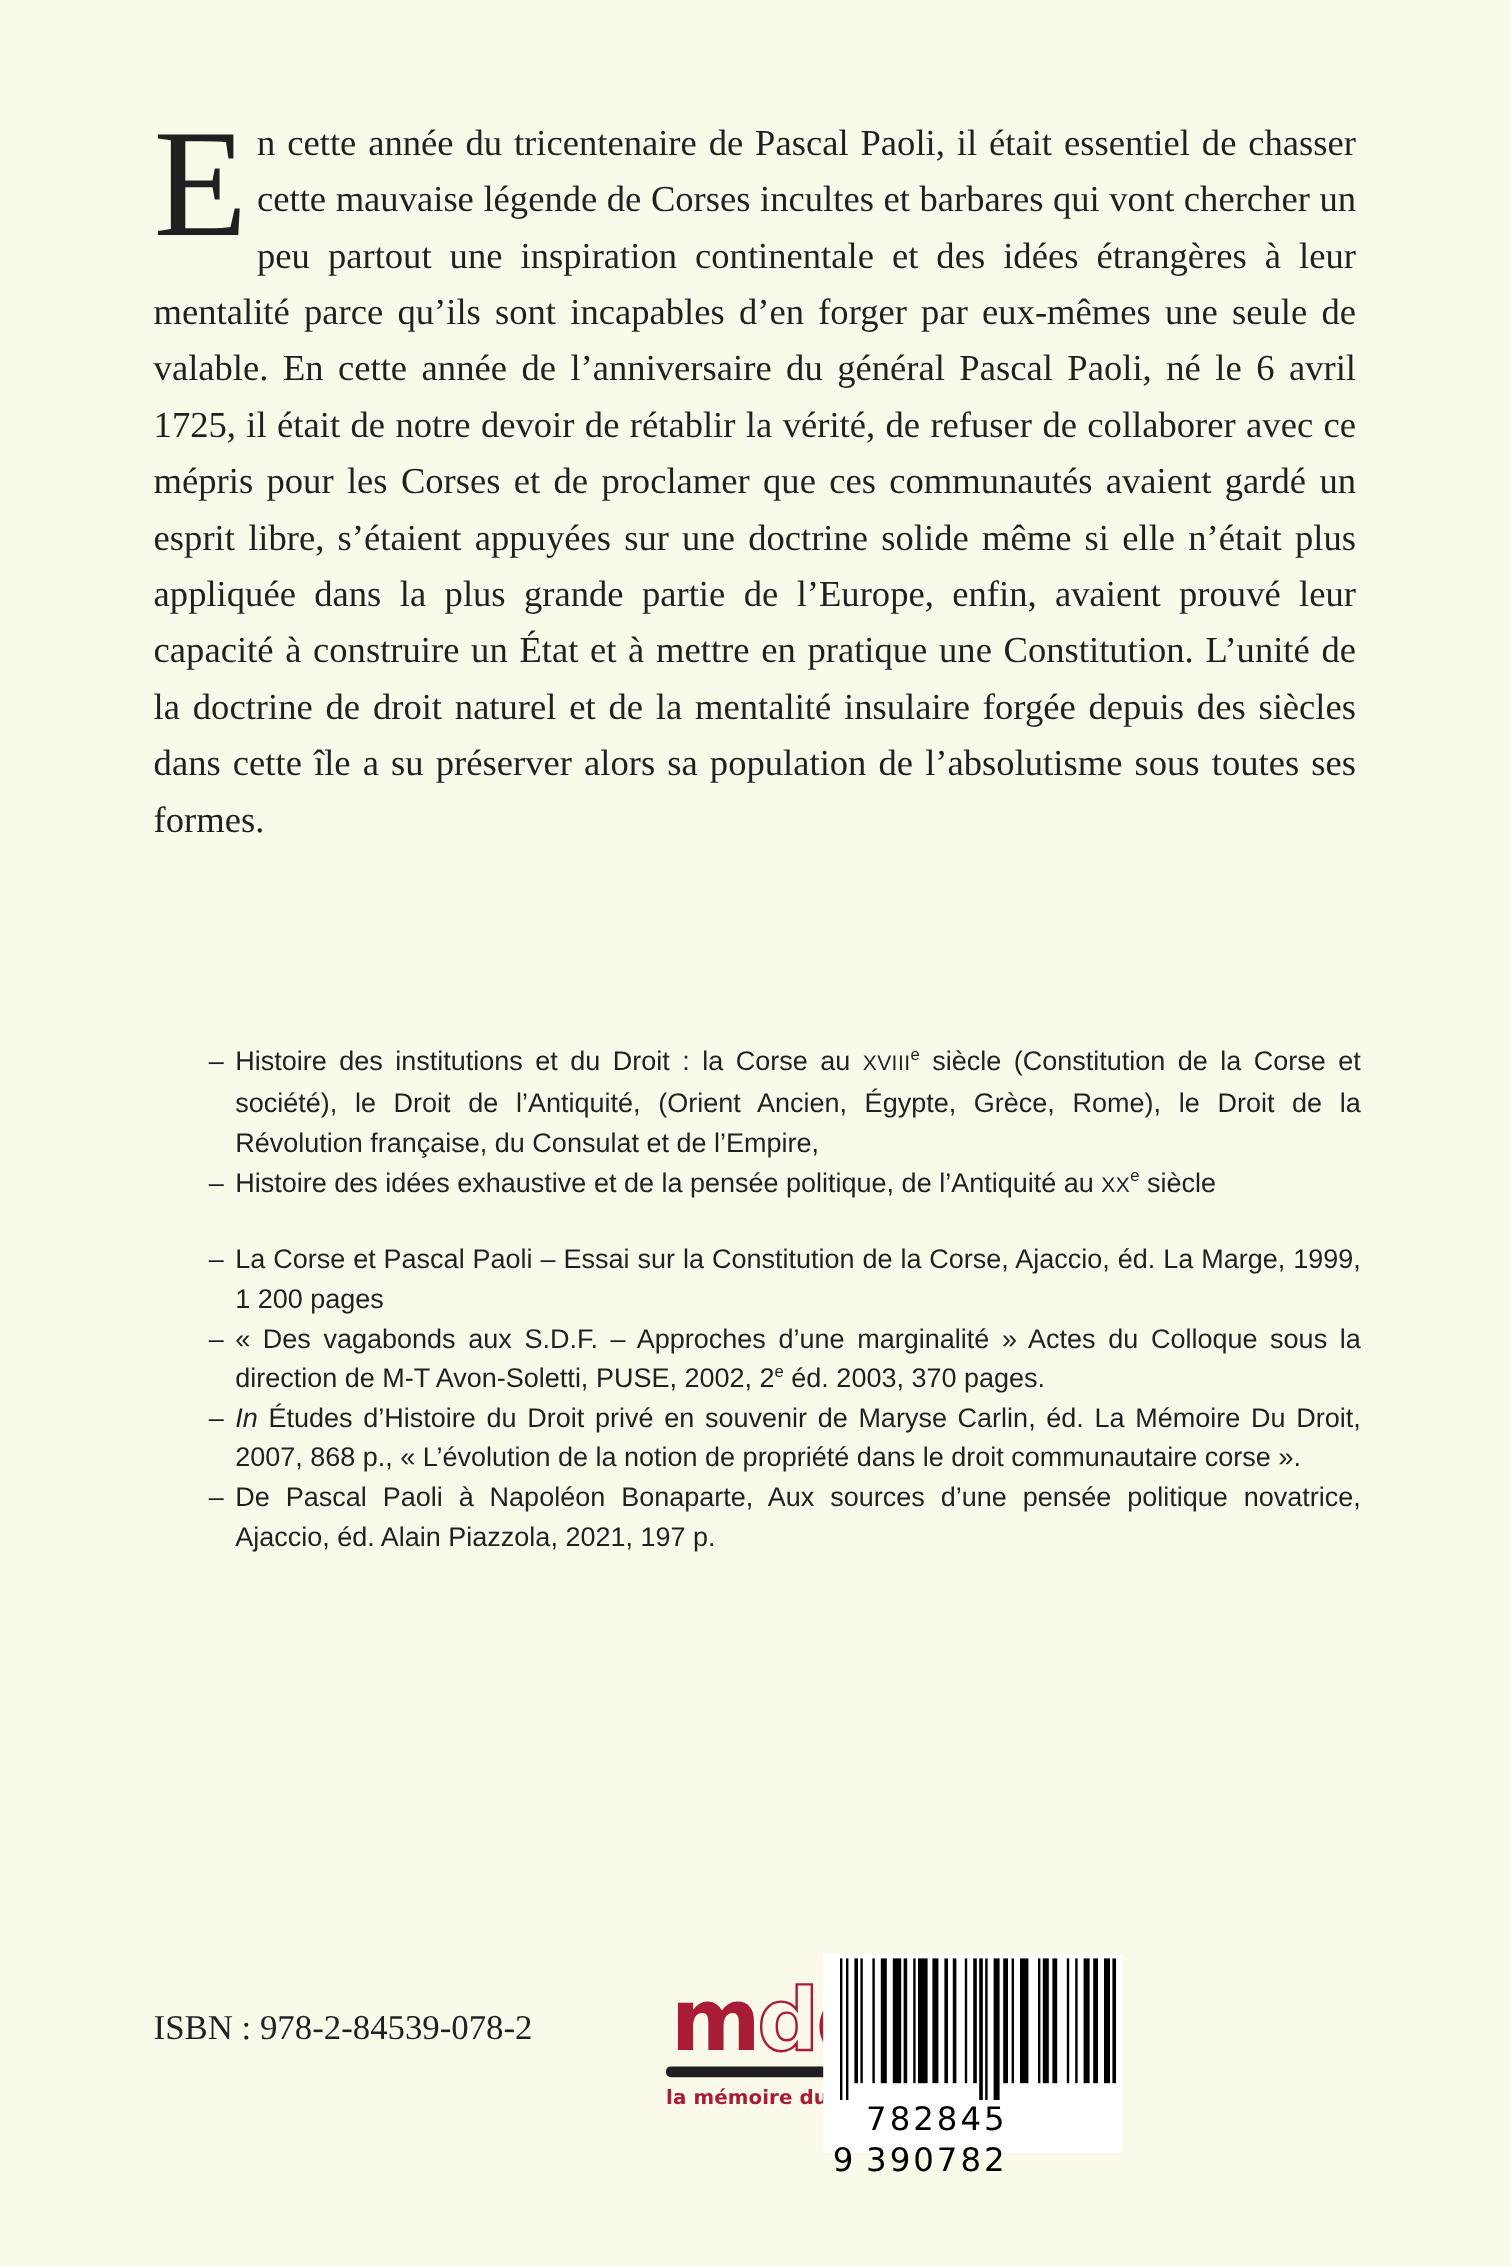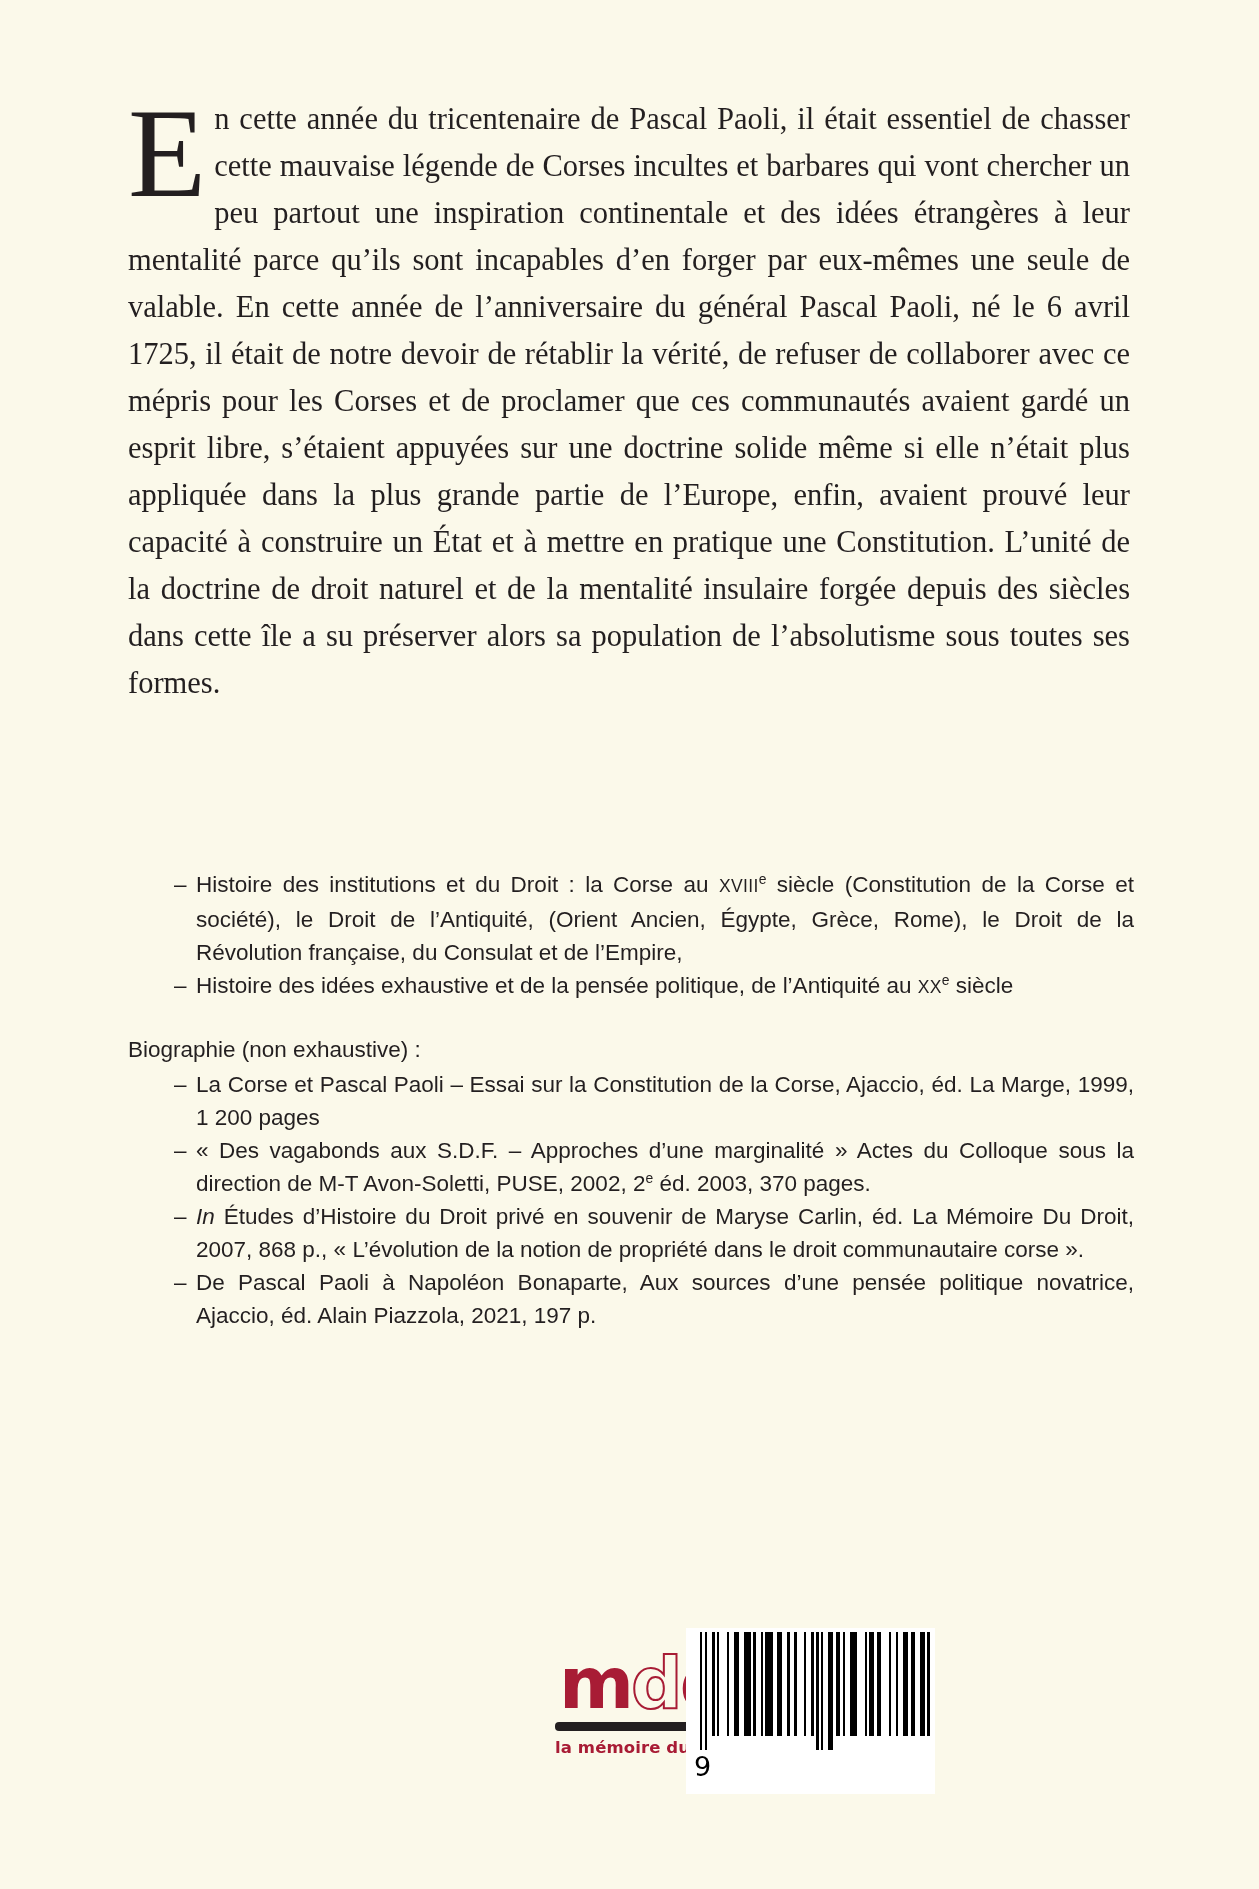--- a/index.html
+++ b/index.html
@@ -207,40 +207,40 @@
         <li>
           <span class="dash">–</span><span>Histoire des institutions et du Droit : la Corse au </span><span class="sc">XVIII</span><sup>e</sup><span> siècle (Constitution de la Corse et société), le Droit de l’Antiquité, (Orient Ancien, Égypte, Grèce, Rome), le Droit de la Révolution française, du Consulat et de l’Empire,</span>
         </li>
         <li>
           <span class="dash">–</span><span>Histoire des idées exhaustive et de la pensée politique, de l’Antiquité au </span><span class="sc">XX</span><sup>e</sup><span> siècle</span>
         </li>
       </ul>
     </div>
 
     <div class="block">
-      <p class="heading">Biographie (non exhaustive) :</p>
       <ul class="dashlist">
         <li>
           <span class="dash">–</span><span>La Corse et Pascal Paoli – Essai sur la Constitution de la Corse, Ajaccio, éd. La Marge, 1999, 1 200 pages</span>
         </li>
         <li>
           <span class="dash">–</span><span>« Des vagabonds aux S.D.F. – Approches d’une marginalité » Actes du Colloque sous la direction de M-T Avon-Soletti, PUSE, 2002, 2</span><sup>e</sup><span> éd. 2003, 370 pages.</span>
         </li>
         <li>
           <span class="dash">–</span><span class="ital">In</span><span> Études d’Histoire du Droit privé en souvenir de Maryse Carlin, éd. La Mémoire Du Droit, 2007, 868 p., « L’évolution de la notion de propriété dans le droit communautaire corse ».</span>
         </li>
         <li>
           <span class="dash">–</span><span>De Pascal Paoli à Napoléon Bonaparte, Aux sources d’une pensée politique novatrice, Ajaccio, éd. Alain Piazzola, 2021, 197 p.</span>
         </li>
       </ul>
     </div>
 
   </div>
 
   <div class="isbn-block">
+    <div>ISBN : 978-2-84539-078-2</div>
   </div>
 
   <div class="logo">
     <span class="mdd"><span>m</span><span class="d-outline">d</span><span>d</span></span>
     <div class="bar"></div>
     <div class="tagline">la mémoire du droit</div>
   </div>
 
   <div class="barcode">
     <div class="bars">
@@ -270,16 +270,17 @@
         <i style="left: 184.66px; width: 4.84px; height: 104px;"></i>
         <i style="left: 196.76px; width: 2.42px; height: 104px;"></i>
         <i style="left: 204.02px; width: 2.42px; height: 104px;"></i>
         <i style="left: 211.28px; width: 4.84px; height: 104px;"></i>
         <i style="left: 218.54px; width: 4.84px; height: 104px;"></i>
         <i style="left: 228.22px; width: 4.84px; height: 104px;"></i>
         <i style="left: 235.48px; width: 2.42px; height: 104px;"></i>
       </div>
     <div class="digits">
       <span class="lead">9</span>
+      <span class="main">782845 390782</span>
     </div>
   </div>
 
 </div>
 
 </body></html>

